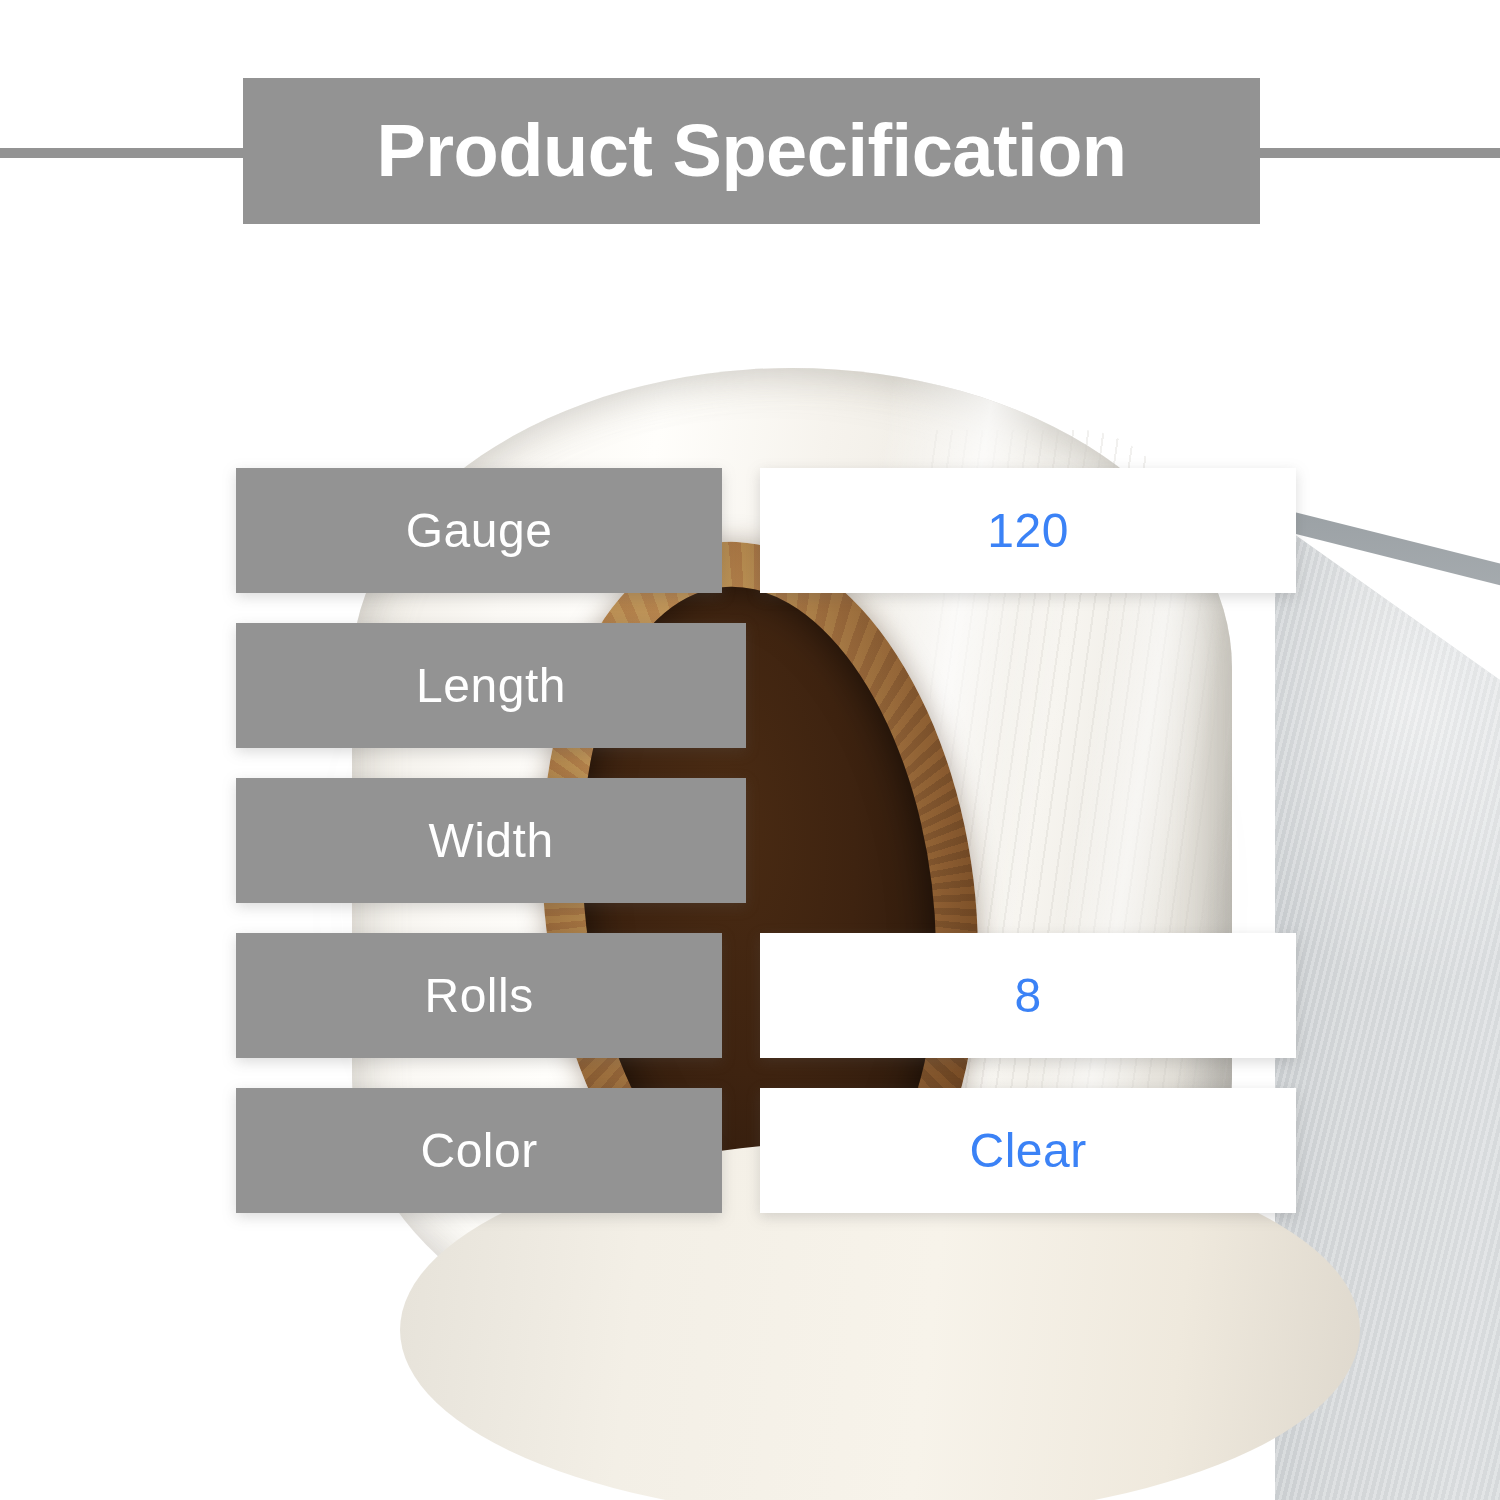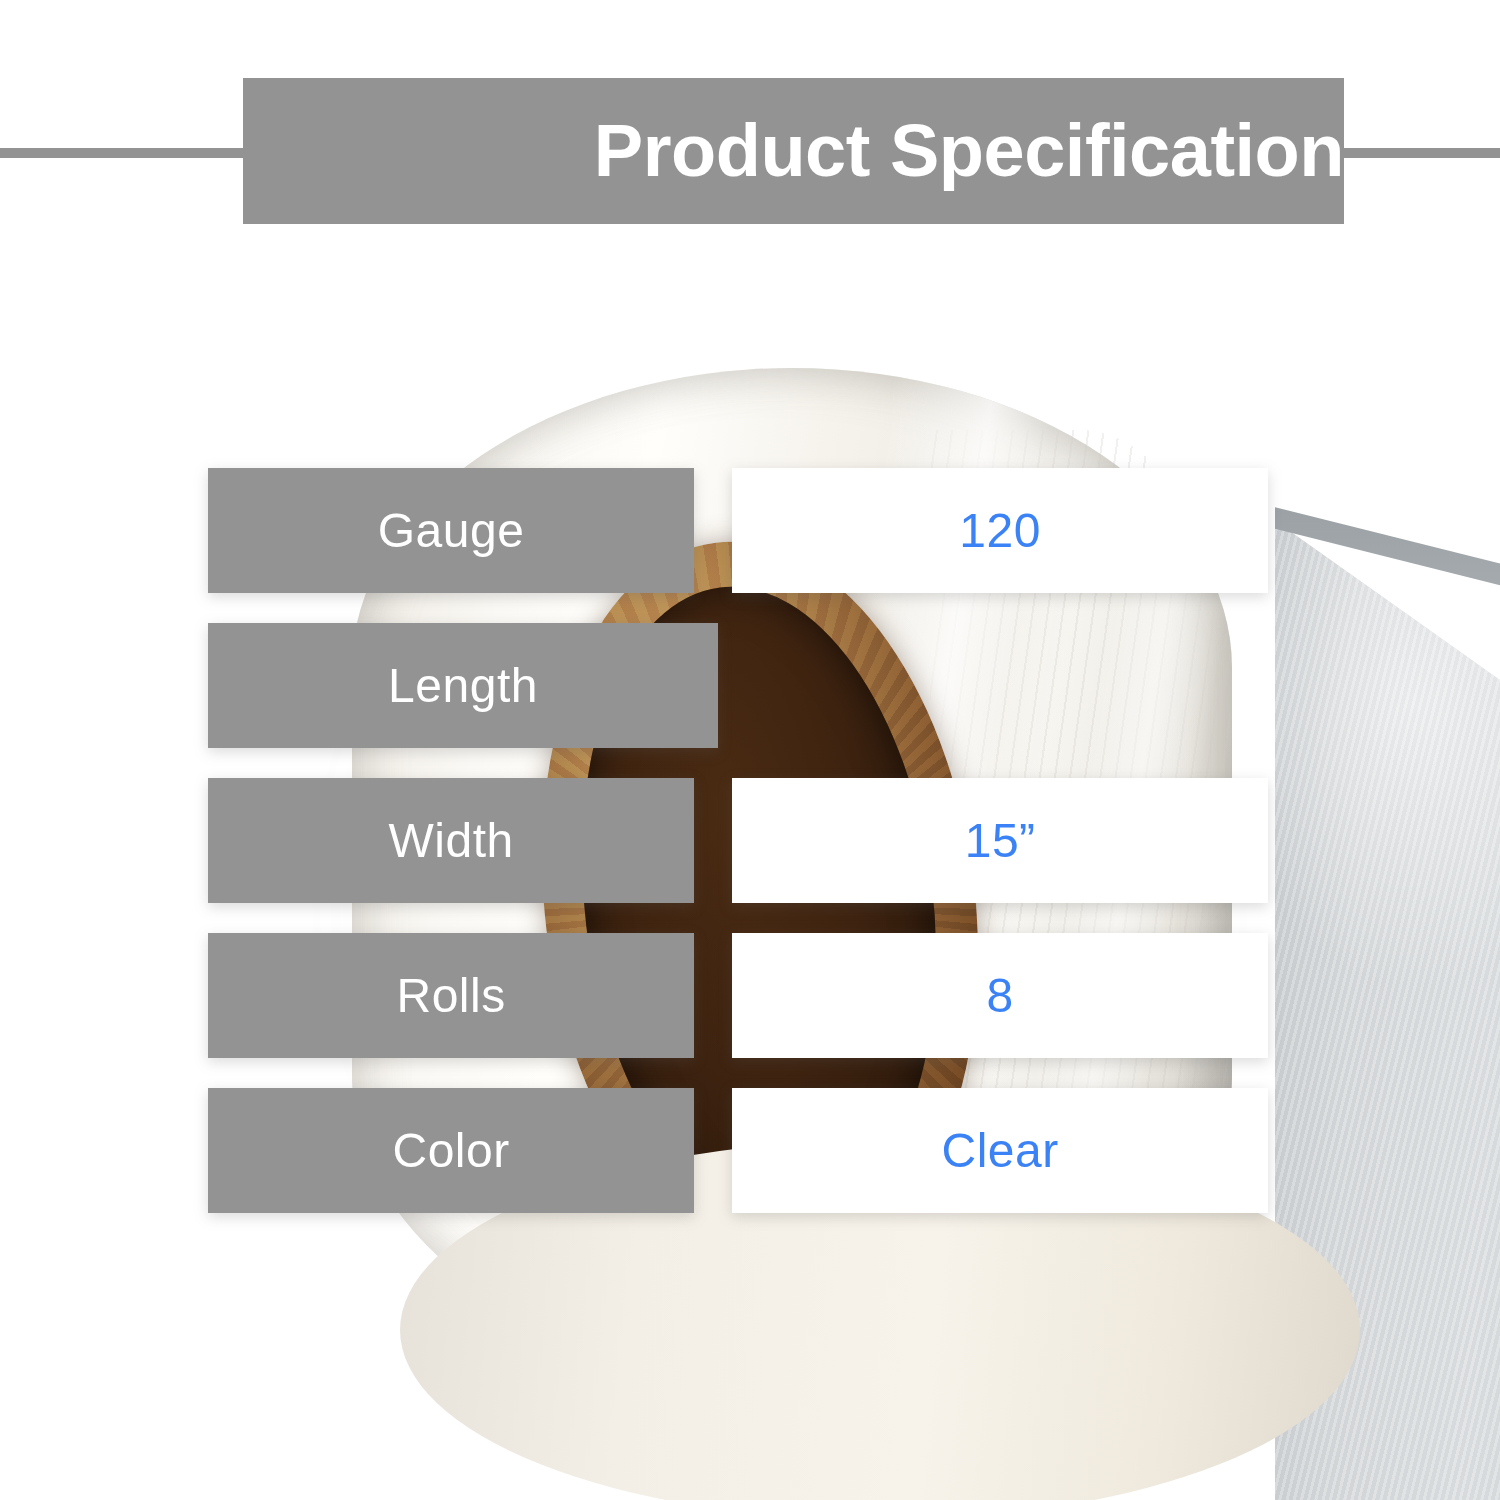--- a/index.html
+++ b/index.html
@@ -145,38 +145,38 @@
 
   
   .header-rule{
     position:absolute;
     left:0;top:148px;width:1500px;height:10px;
     background:#939393;
   }
   .title-banner{
     position:absolute;
     left:243px;top:78px;
-    width:1101px;height:146px;
+    width:1017px;height:146px;
     background:#939393;
-    display:flex;align-items:center;justify-content:flex-end;
+    display:flex;align-items:center;justify-content:center;
   }
   .title-text{
     color:#ffffff;
     font-family:"Liberation Sans",sans-serif;
     font-weight:bold;
     font-size:74px;
     letter-spacing:-0.5px;
     line-height:1;
     white-space:nowrap;
   }
 
   
   .spec-table{
     position:absolute;
-    left:208px;top:468px;
+    left:236px;top:468px;
     width:1060px;
   }
   .spec-row{
     display:flex;
     align-items:stretch;
     margin-bottom:30px;
     filter:drop-shadow(0 4px 7px rgba(90,90,90,.22));
   }
   .spec-row:last-child{margin-bottom:10px;}
   .cell{
@@ -233,21 +233,20 @@
     </div>
 
     <div class="spec-row">
       <div class="cell cell-label">Length</div>
       <div class="cell-spacer"></div>
     </div>
 
     <div class="spec-row">
       <div class="cell cell-label">Width</div>
       <div class="cell-spacer"></div>
-      <div class="cell cell-value">15”</div>
     </div>
 
     <div class="spec-row">
       <div class="cell cell-label">Rolls</div>
       <div class="cell-spacer"></div>
       <div class="cell cell-value">8</div>
     </div>
 
     <div class="spec-row">
       <div class="cell cell-label">Color</div>

